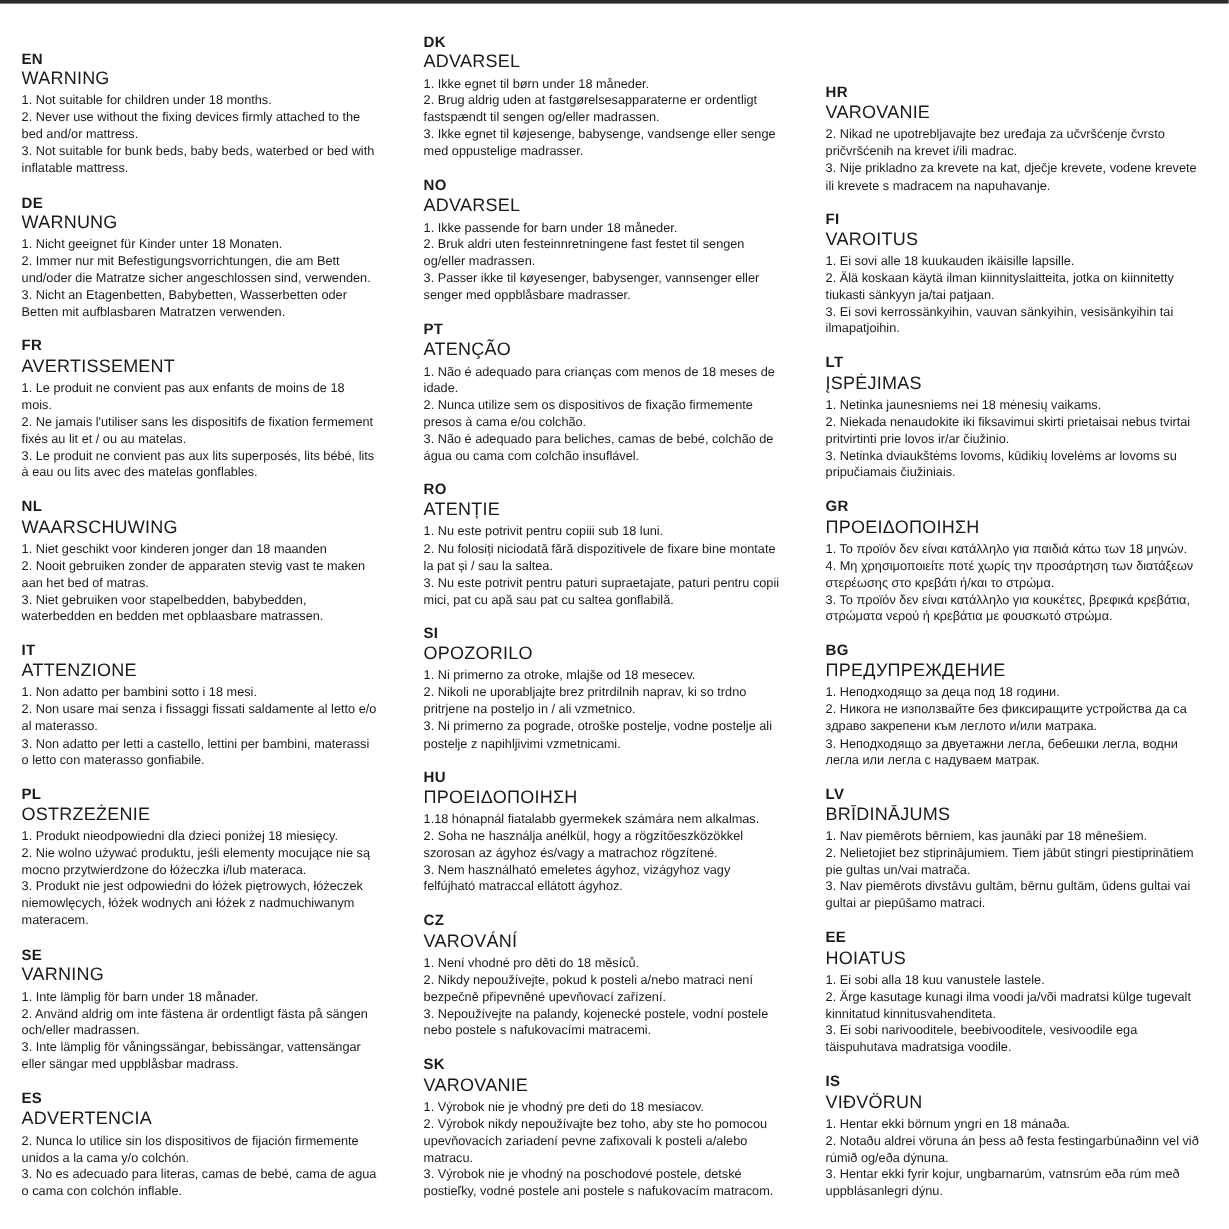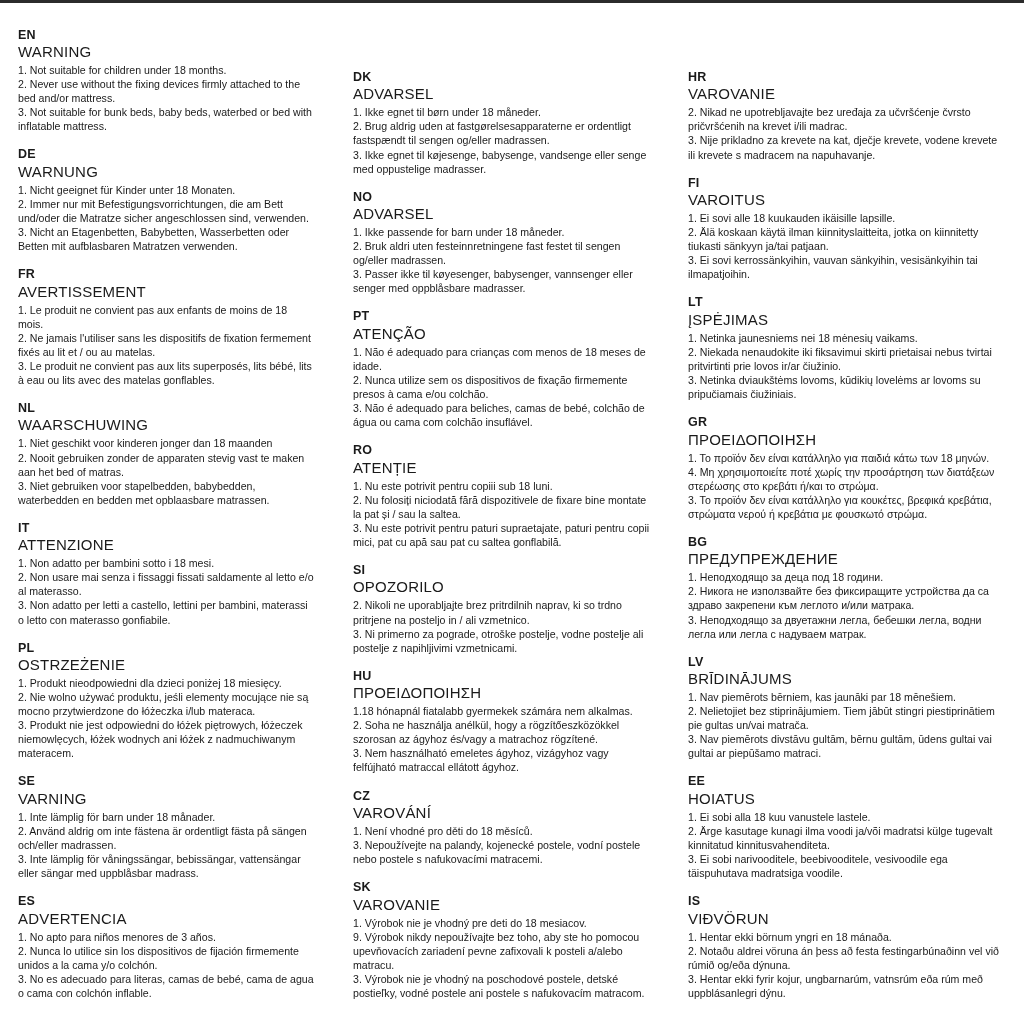--- a/index.html
+++ b/index.html
@@ -133,21 +133,20 @@
         <ul class="items">
           <li>1. Inte lämplig för barn under 18 månader.</li>
           <li>2. Använd aldrig om inte fästena är ordentligt fästa på sängen och/eller madrassen.</li>
           <li>3. Inte lämplig för våningssängar, bebissängar, vattensängar eller sängar med uppblåsbar madrass.</li>
         </ul>
       </div>
       <div class="block">
         <div class="lang">ES</div>
         <div class="heading">ADVERTENCIA</div>
         <ul class="items">
-          <li>1. No apto para niños menores de 3 años.</li>
           <li>2. Nunca lo utilice sin los dispositivos de fijación firmemente unidos a la cama y/o colchón.</li>
           <li>3. No es adecuado para literas, camas de bebé, cama de agua o cama con colchón inflable.</li>
         </ul>
       </div>
     </div>
 
     <div class="col">
       <div class="block">
         <div class="lang">DK</div>
         <div class="heading">ADVARSEL</div>
@@ -181,47 +180,49 @@
         <ul class="items">
           <li>1. Nu este potrivit pentru copiii sub 18 luni.</li>
           <li>2. Nu folosiți niciodată fără dispozitivele de fixare bine montate la pat și / sau la saltea.</li>
           <li>3. Nu este potrivit pentru paturi supraetajate, paturi pentru copii mici, pat cu apă sau pat cu saltea gonflabilă.</li>
         </ul>
       </div>
       <div class="block">
         <div class="lang">SI</div>
         <div class="heading">OPOZORILO</div>
         <ul class="items">
+          <li>1. Ni primerno za otroke, mlajše od 18 mesecev.</li>
           <li>2. Nikoli ne uporabljajte brez pritrdilnih naprav, ki so trdno pritrjene na posteljo in / ali vzmetnico.</li>
           <li>3. Ni primerno za pograde, otroške postelje, vodne postelje ali postelje z napihljivimi vzmetnicami.</li>
         </ul>
       </div>
       <div class="block">
         <div class="lang">HU</div>
         <div class="heading">ΠΡΟΕΙΔΟΠΟΙΗΣΗ</div>
         <ul class="items">
           <li>1.18 hónapnál fiatalabb gyermekek számára nem alkalmas.</li>
           <li>2. Soha ne használja anélkül, hogy a rögzítőeszközökkel szorosan az ágyhoz és/vagy a matrachoz rögzítené.</li>
           <li>3. Nem használható emeletes ágyhoz, vizágyhoz vagy felfújható matraccal ellátott ágyhoz.</li>
         </ul>
       </div>
       <div class="block">
         <div class="lang">CZ</div>
         <div class="heading">VAROVÁNÍ</div>
         <ul class="items">
           <li>1. Není vhodné pro děti do 18 měsíců.</li>
+          <li>2. Nikdy nepoužívejte, pokud k posteli a/nebo matraci není bezpečně připevněné upevňovací zařízení.</li>
           <li>3. Nepoužívejte na palandy, kojenecké postele, vodní postele nebo postele s nafukovacími matracemi.</li>
         </ul>
       </div>
       <div class="block">
         <div class="lang">SK</div>
         <div class="heading">VAROVANIE</div>
         <ul class="items">
           <li>1. Výrobok nie je vhodný pre deti do 18 mesiacov.</li>
-          <li>9. Výrobok nikdy nepoužívajte bez toho, aby ste ho pomocou upevňovacích zariadení pevne zafixovali k posteli a/alebo matracu.</li>
+          <li>2. Výrobok nikdy nepoužívajte bez toho, aby ste ho pomocou upevňovacích zariadení pevne zafixovali k posteli a/alebo matracu.</li>
           <li>3. Výrobok nie je vhodný na poschodové postele, detské postieľky, vodné postele ani postele s nafukovacím matracom.</li>
         </ul>
       </div>
     </div>
 
     <div class="col">
       <div class="block">
         <div class="lang">HR</div>
         <div class="heading">VAROVANIE</div>
         <ul class="items">

